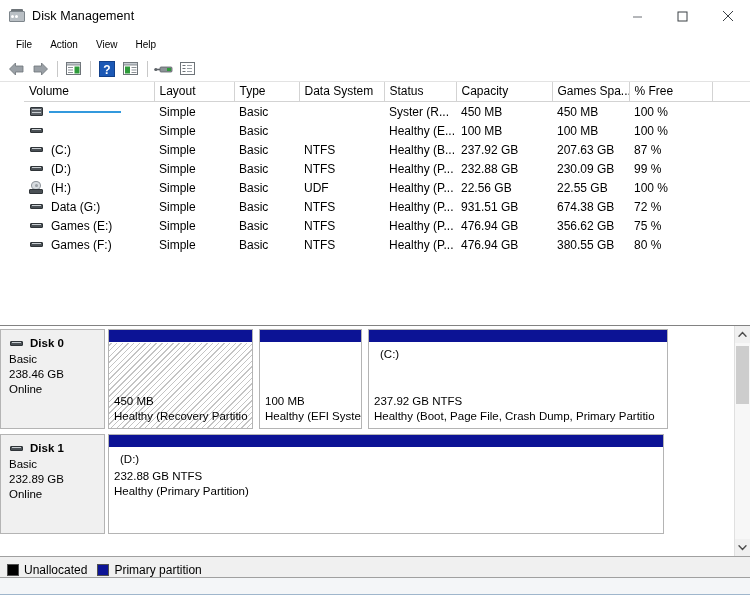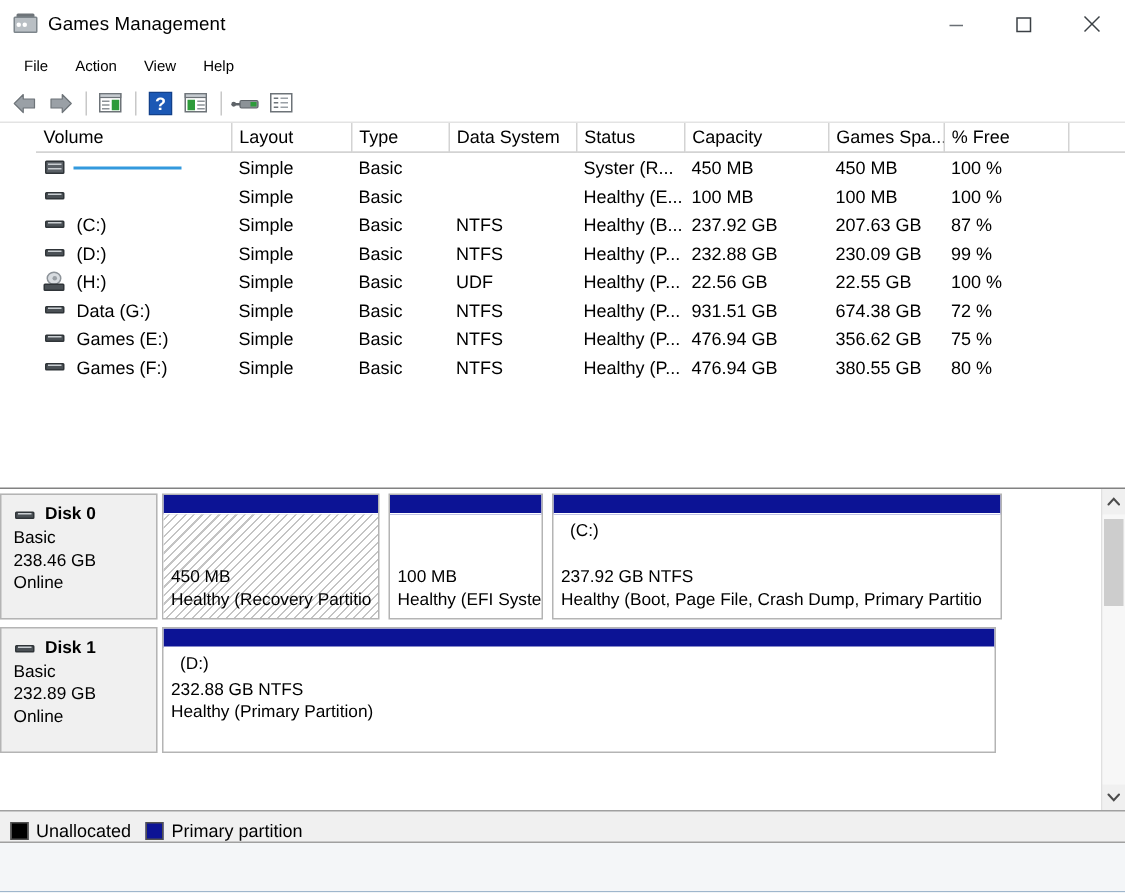--- a/index.html
+++ b/index.html
@@ -244,21 +244,21 @@
     display: flex;
   }
   .disk-scrollarea {
     flex: 1 1 auto;
     overflow: hidden;
     position: relative;
     padding-top: 3px;
   }
   .disk-row {
     display: flex;
-    height: 84px;
+    height: 100px;
     margin-bottom: 5px;
     position: relative;
   }
   .disk-info {
     width: 105px;
     flex: 0 0 105px;
     background: #f0f0f0;
     border: 1px solid #b4b4b4;
     padding: 6px 0 0 8px;
     font-size: 11.5px;
@@ -410,21 +410,21 @@
 
 <div id="app">
 
   <div class="titlebar">
     <div class="title-icon">
       <div class="drive-top"></div>
       <div class="drive-body"></div>
       <div class="dot1"></div>
       <div class="dot2"></div>
     </div>
-    <span class="title-text">Games Management</span>
+    <span class="title-text">Disk Management</span>
 
     <div class="win-controls">
       <div class="win-btn">
         <svg width="11" height="11" viewBox="0 0 11 11">
           <line x1="1" y1="6" x2="10" y2="6" stroke="#6a6f75" stroke-width="1"></line>
         </svg>
       </div>
       <div class="win-btn">
         <svg width="11" height="11" viewBox="0 0 11 11">
           <rect x="1" y="1" width="9" height="9" fill="none" stroke="#3b4045" stroke-width="1"></rect>

